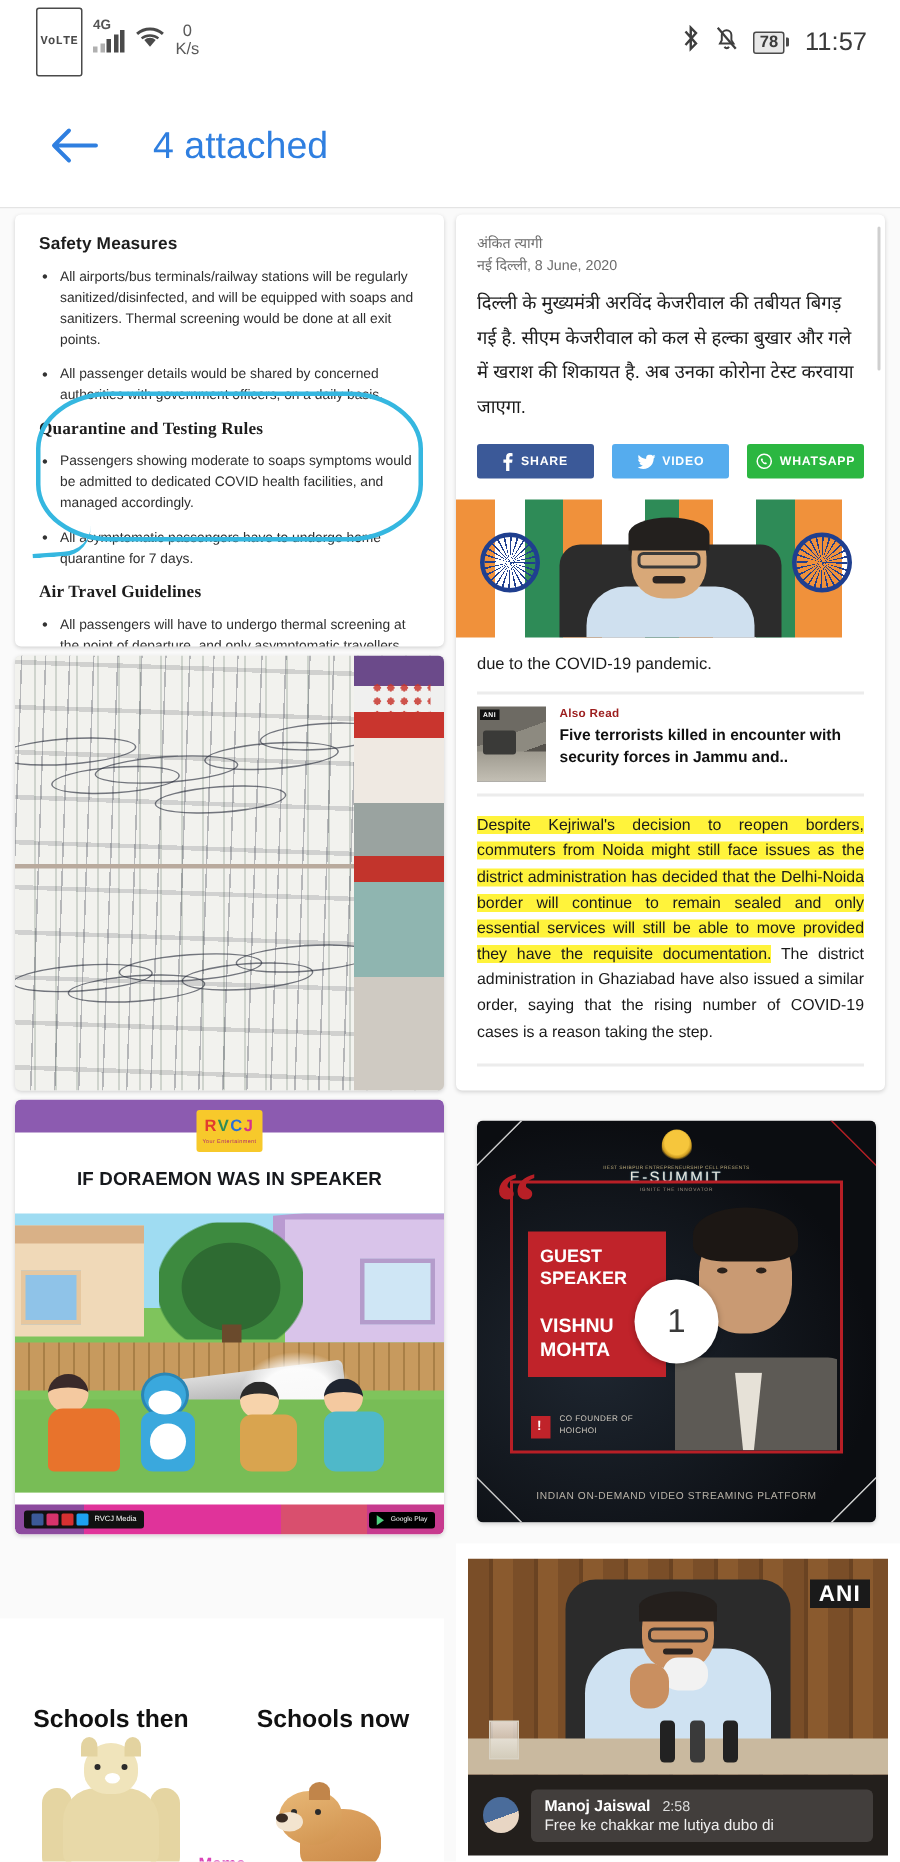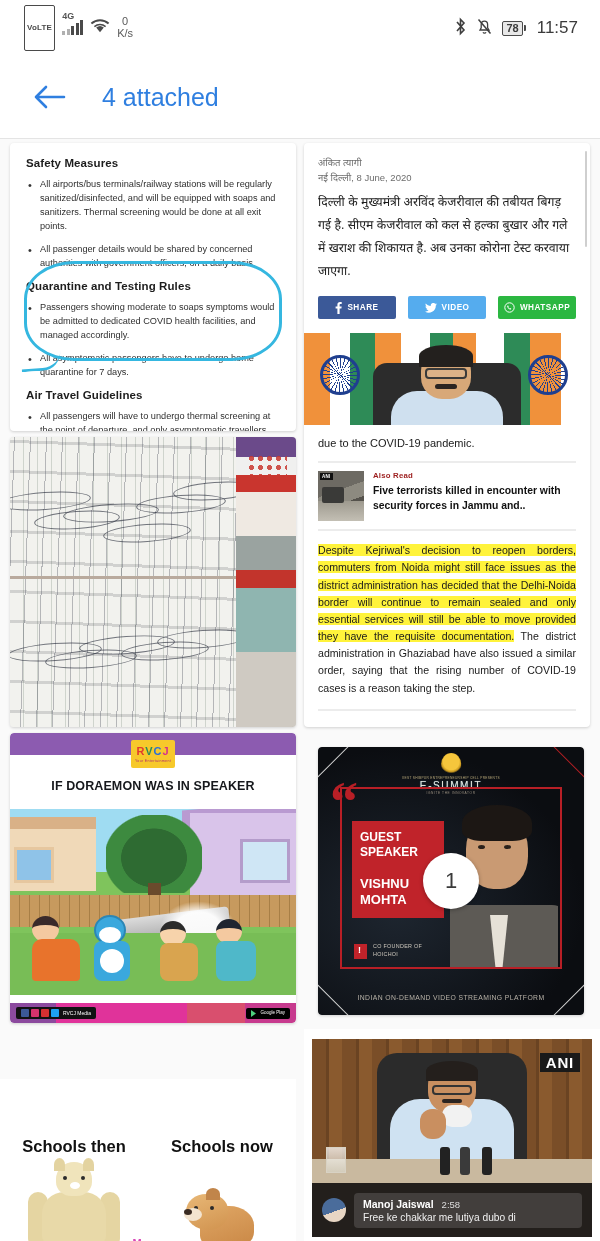--- a/index.html
+++ b/index.html
@@ -17,21 +17,21 @@
     height: 56px; width: 100%;
     display: flex; align-items: center;
     padding: 0 22px 0 24px;
     background: #ffffff;
   }
   .sb-left { display: flex; align-items: center; gap: 7px; }
   .sb-right { margin-left: auto; display: flex; align-items: center; gap: 9px; }
   .volte-badge {
     border: 1.6px solid #4a4a4a; border-radius: 2px;
     font-size: 8px; font-weight: bold; color: #4a4a4a;
-    padding: 18px 2px; letter-spacing: .2px; line-height: 1;
+    padding: 18px 2px; letter-spacing: .2px; line-height: 1; font-family: Liberation Mono, monospace;
   }
   .sig-wrap { display: flex; align-items: center; gap: 1px; position: relative; }
   .sig-g { font-size: 9px; color: #555; position: absolute; top: -10px; left: 0; font-weight: 600; }
   .sig-bars { display: flex; align-items: flex-end; gap: 1.5px; height: 14px; }
   .sig-bars i { width: 3px; background: #4a4a4a; display: block; }
   .sig-bars i:nth-child(1) { height: 4px; background: #b0b0b0; }
   .sig-bars i:nth-child(2) { height: 6px; background: #b0b0b0; }
   .sig-bars i:nth-child(3) { height: 9px; }
   .sig-bars i:nth-child(4) { height: 12px; }
   .sig-bars i:nth-child(5) { height: 15px; }
@@ -67,21 +67,21 @@
   .gallery {
     position: relative; width: 600px; height: 1103px;
     background: #fafafa; overflow: hidden;
   }
   .tile { position: absolute; background: #fff; overflow: hidden; }
   .card-shadow { box-shadow: 0 1px 3px rgba(0,0,0,.17); border-radius: 4px; }
 
   
   #tile-safety { left: 10px; top: 4px; width: 286px; height: 288px; padding: 14px 16px 0 16px; }
   .doc-h { font-size: 11.5px; font-weight: bold; color: #1d1d1d; margin-bottom: 9px; letter-spacing: .1px; }
-  .doc-h.second { margin-top: 0; }
+  .doc-h.second { margin-top: 0; font-family: Liberation Serif, serif; }
   .doc-li {
     font-size: 9.2px; color: #2f2f2f; line-height: 1.52;
     padding-left: 14px; position: relative; margin-bottom: 9px;
   }
   .doc-li:before {
     content: "•"; position: absolute; left: 2px; top: -1px; font-size: 11px; color: #333;
   }
   .highlight-loop {
     position: absolute; left: 14px; top: 118px; width: 258px; height: 100px;
     border: 3.5px solid #35b7e0; border-radius: 50px/38px;

